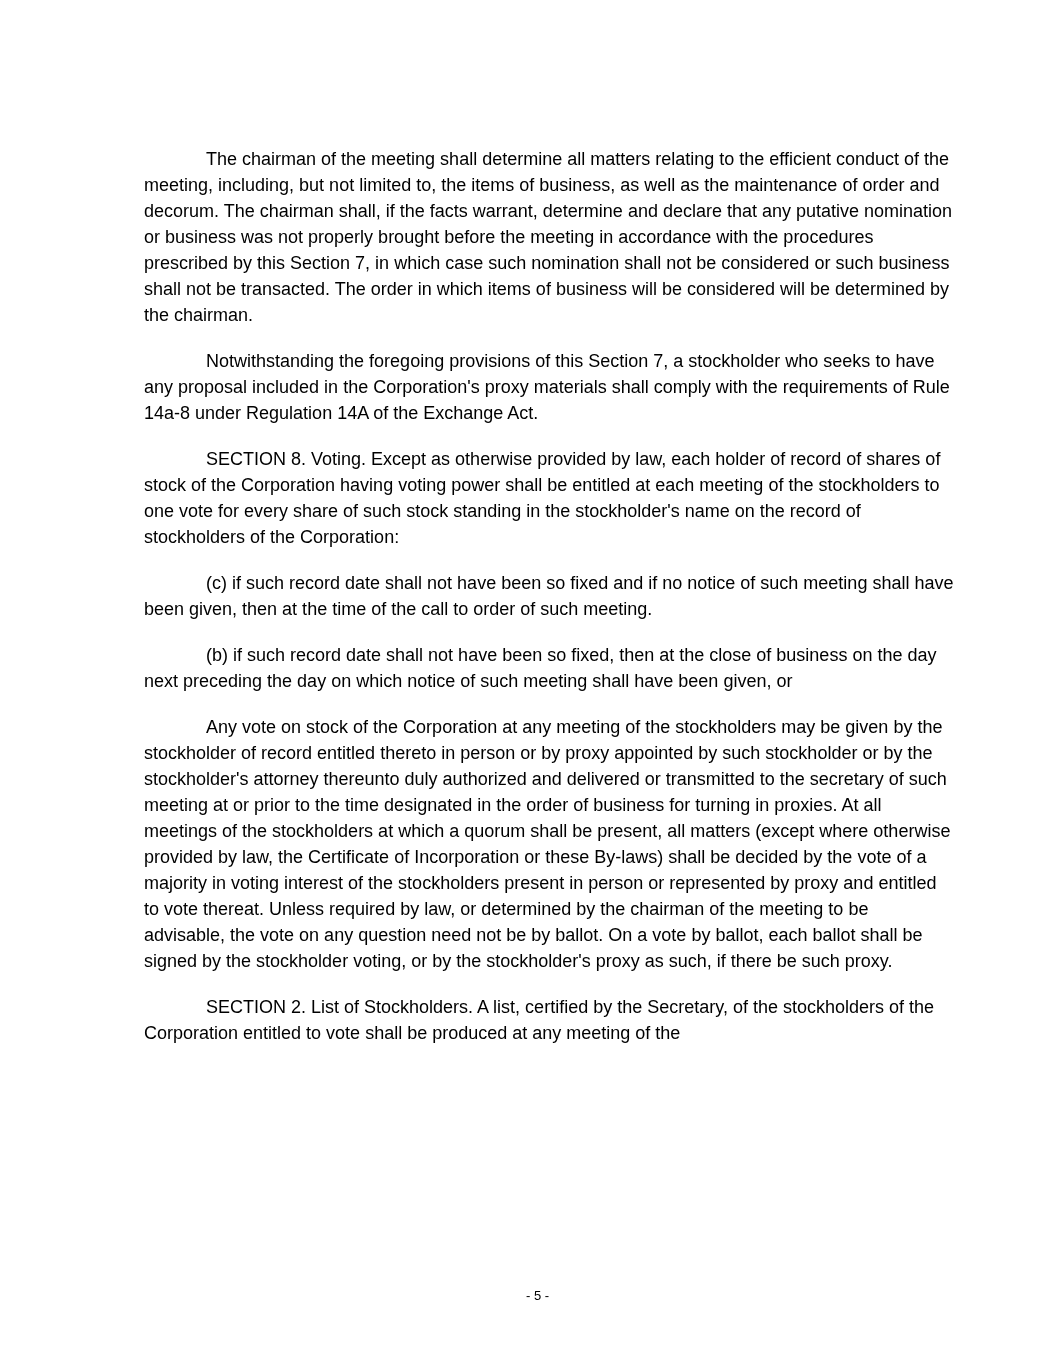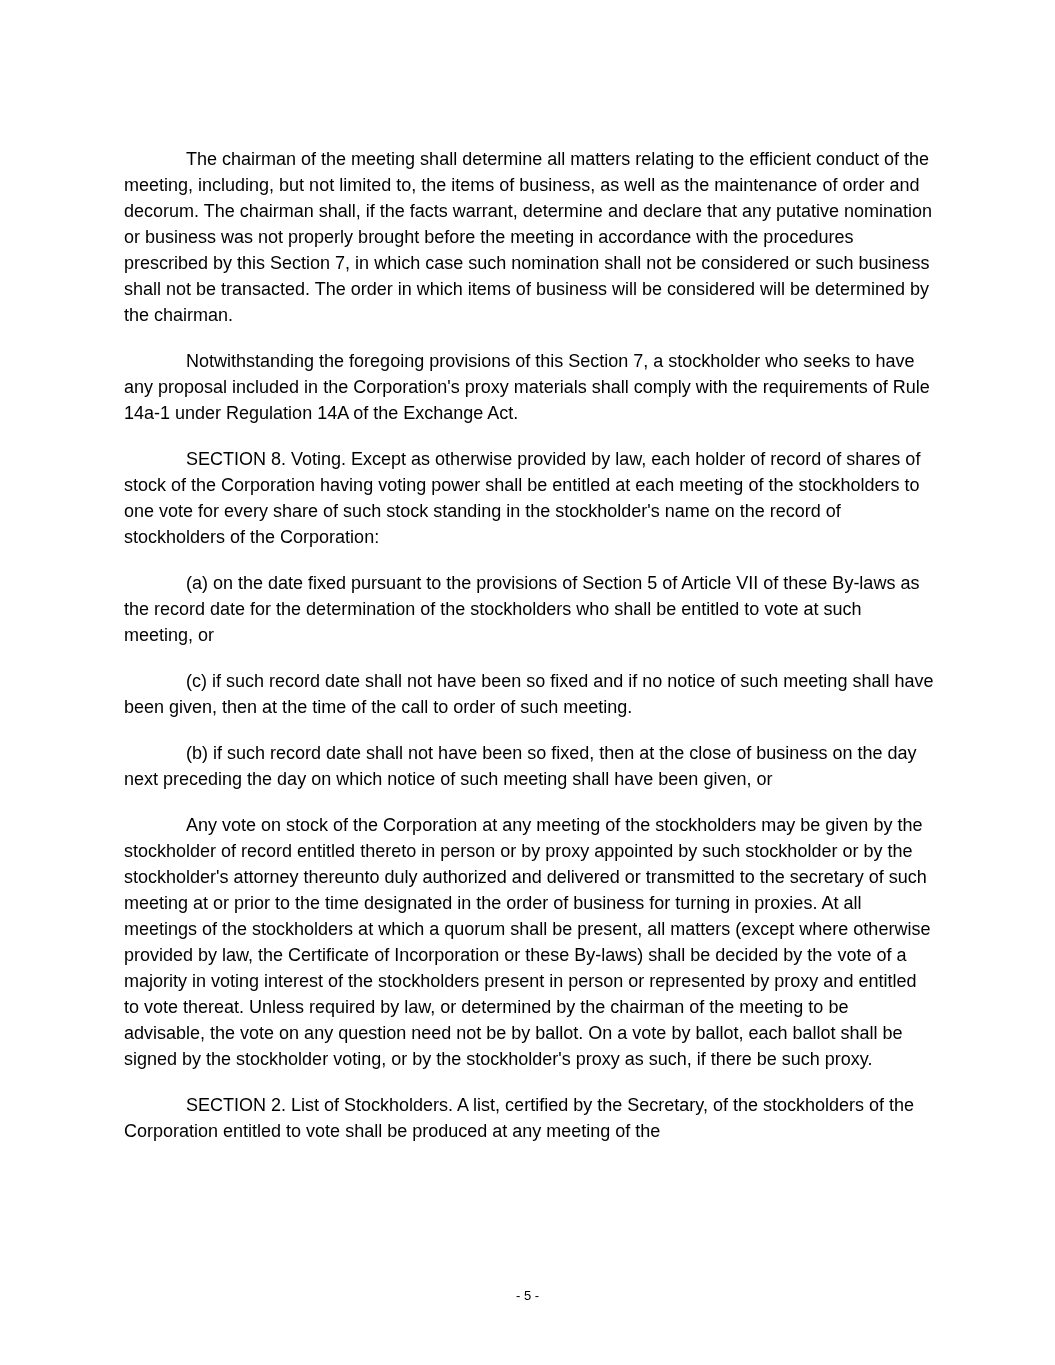--- a/index.html
+++ b/index.html
@@ -12,20 +12,21 @@
     background: #ffffff;
     font-family: "Liberation Sans", sans-serif;
     color: #000000;
     position: relative;
     overflow: hidden;
   }
   .page {
     position: absolute;
     inset: 0;
     background: #ffffff;
+    margin-left: 20px;
   }
   .content {
     position: absolute;
     left: 124px;
     top: 146px;
     width: 810px;
     font-size: 18px;
     line-height: 26px;
     text-align: left;
     word-spacing: normal;
@@ -44,22 +45,21 @@
     line-height: 16px;
     color: #000000;
   }
 </style>
 </head>
 <body>
 
 <div class="page">
   <div class="content">
     <p class="para">The chairman of the meeting shall determine all matters relating to the efficient conduct of the meeting, including, but not limited to, the items of business, as well as the maintenance of order and decorum. The chairman shall, if the facts warrant, determine and declare that any putative nomination or business was not properly brought before the meeting in accordance with the procedures prescribed by this Section 7, in which case such nomination shall not be considered or such business shall not be transacted.  The order in which items of business will be considered will be determined by the chairman.</p>
-    <p class="para">Notwithstanding the foregoing provisions of this Section 7, a stockholder who seeks to have any proposal included in the Corporation's proxy materials shall comply with the requirements of Rule 14a-1 under Regulation 14A of the Exchange Act.</p>
+    <p class="para">Notwithstanding the foregoing provisions of this Section 7, a stockholder who seeks to have any proposal included in the Corporation's proxy materials shall comply with the requirements of Rule 14a-8 under Regulation 14A of the Exchange Act.</p>
     <p class="para">SECTION 8.  Voting.  Except as otherwise provided by law, each holder of record of shares of stock of the Corporation having voting power shall be entitled at each meeting of the stockholders to one vote for every share of such stock standing in the stockholder's name on the record of stockholders of the Corporation:</p>
-    <p class="para">(a) on the date fixed pursuant to the provisions of Section 5 of Article VII of these By-laws as the record date for the determination of the stockholders who shall be entitled to vote at such meeting, or</p>
     <p class="para">(c) if such record date shall not have been so fixed and if no notice of such meeting shall have been given, then at the time of the call to order of such meeting.</p>
     <p class="para">(b) if such record date shall not have been so fixed, then at the close of business on the day next preceding the day on which notice of such meeting shall have been given, or</p>
     <p class="para">Any vote on stock of the Corporation at any meeting of the stockholders may be given by the stockholder of record entitled thereto in person or by proxy appointed by such stockholder or by the stockholder's attorney thereunto duly authorized and delivered or transmitted to the secretary of such meeting at or prior to the time designated in the order of business for turning in proxies. At all meetings of the stockholders at which a quorum shall be present, all matters (except where otherwise provided by law, the Certificate of Incorporation or these By-laws) shall be decided by the vote of a majority in voting interest of the stockholders present in person or represented by proxy and entitled to vote thereat.  Unless required by law, or determined by the chairman of the meeting to be advisable, the vote on any question need not be by ballot. On a vote by ballot, each ballot shall be signed by the stockholder voting, or by the stockholder's proxy as such, if there be such proxy.</p>
     <p class="para">SECTION 2.  List of Stockholders.  A list, certified by the Secretary, of the stockholders of the Corporation entitled to vote shall be produced at any meeting of the</p>
   </div>
   <div class="footer">- 5 -</div>
 </div>
 
 </body></html>

